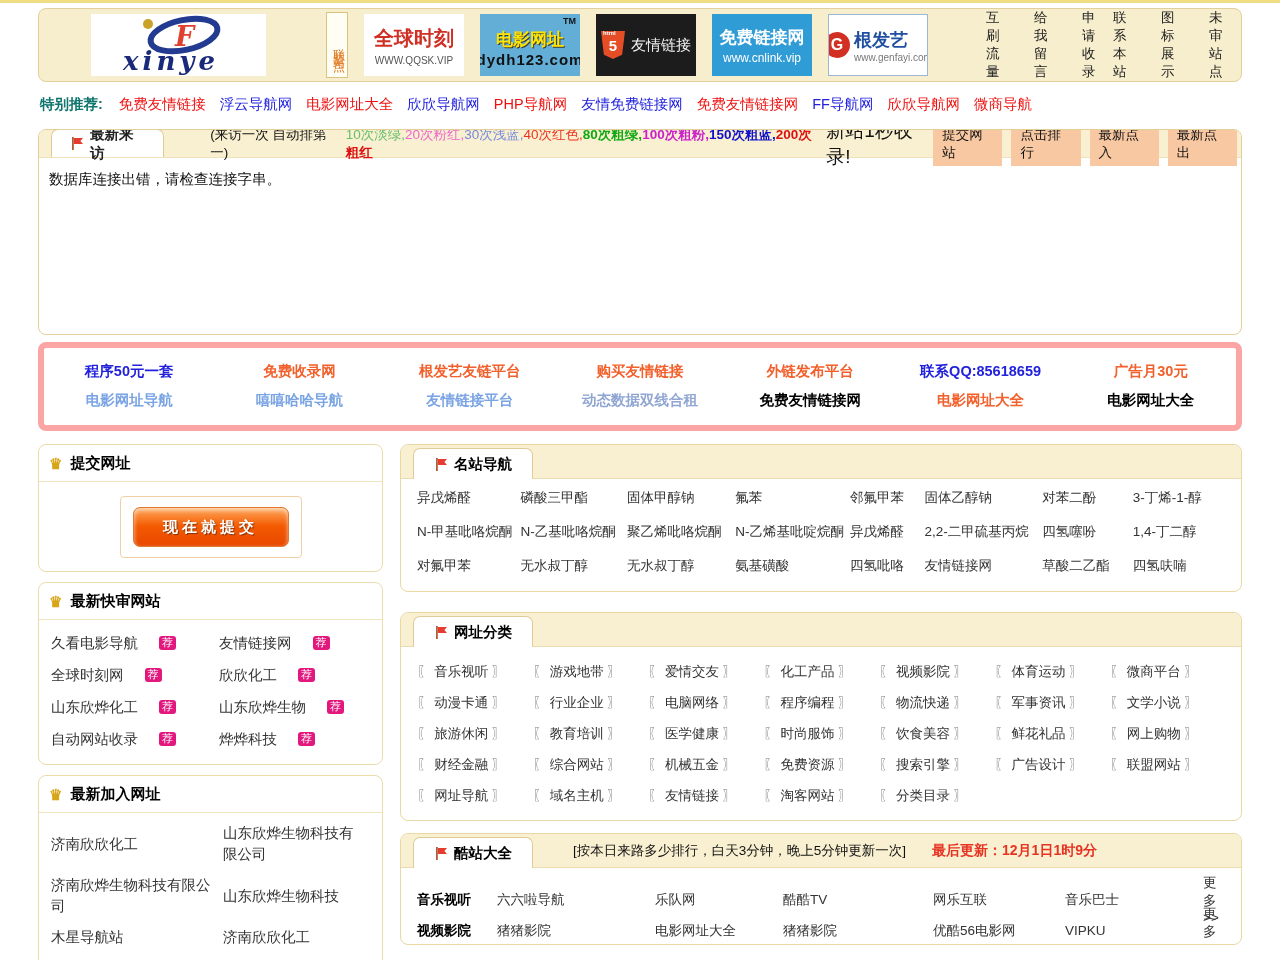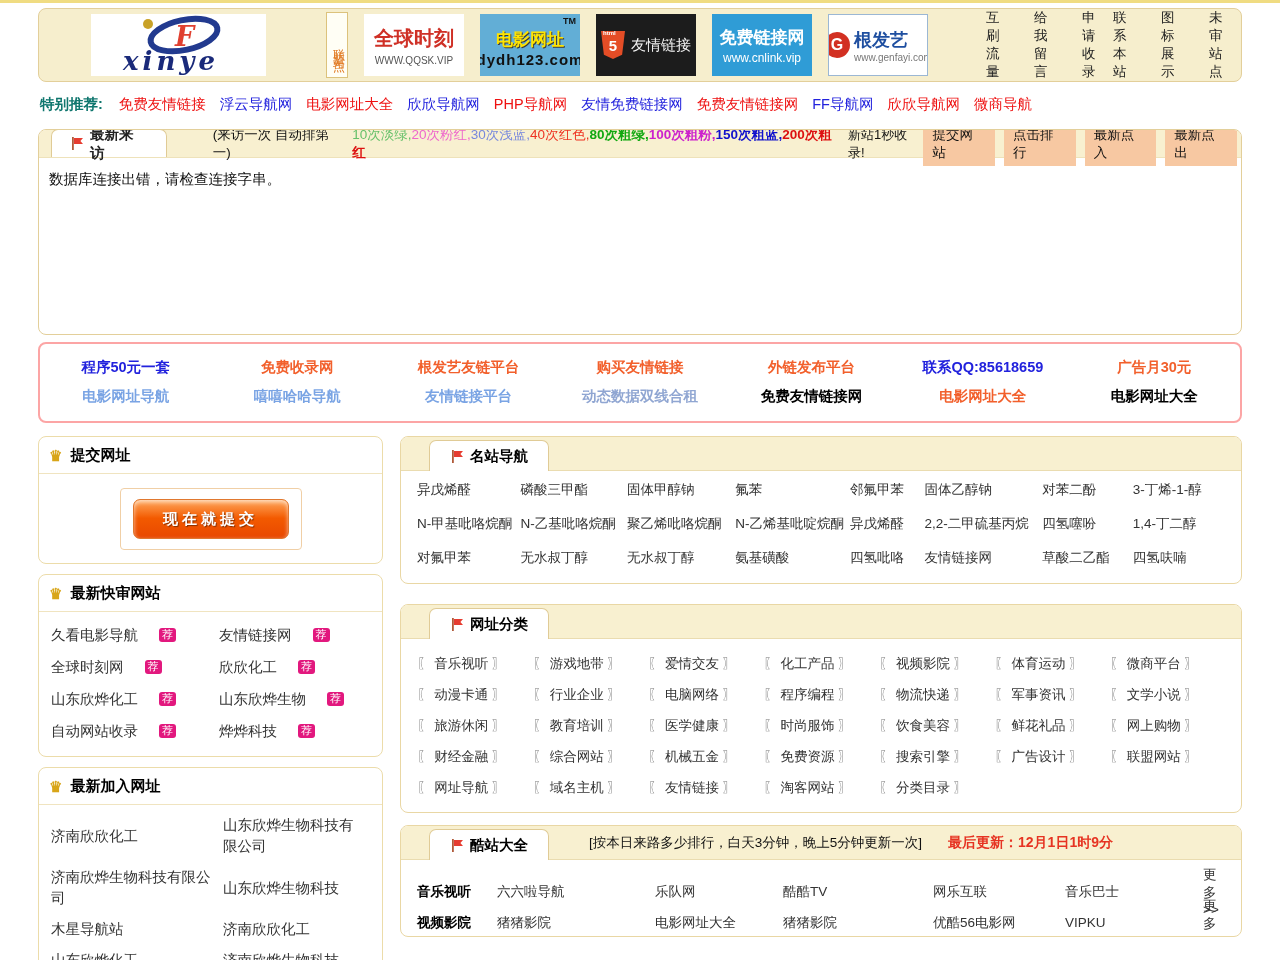--- a/index.html
+++ b/index.html
@@ -53,27 +53,27 @@
   .vbox { margin-top:15px; border:1px solid #e3cf9a; border-radius:8px; height:206px; background:#fff; overflow:hidden; }
   .vbar { height:28px; background:#f8f0d0; display:flex; align-items:center; border-bottom:1px solid #eee2ba; }
   .vtab { background:#fff; border:1px solid #e0cb96; border-bottom:none; border-radius:7px 7px 0 0;
     height:28px; margin-left:12px; padding:0 18px; display:flex; align-items:center; gap:6px;
     font-weight:bold; font-size:14.5px; align-self:flex-end; }
   .vnote { margin-left:46px; font-size:13.5px; color:#111; }
   .vcolors { font-size:13.5px; }
   .lg{color:#66c06a;} .pk{color:#ee66cc;} .lb{color:#7788dd;} .rd{color:#ee3322;}
   .bgc{color:#11a811;font-weight:bold;} .bp{color:#cc22cc;font-weight:bold;}
   .bb{color:#1111cc;font-weight:bold;} .br{color:#dd1111;font-weight:bold;}
-  .vtail { font-size:13px; color:#111; }
+  .vtail { font-size:19px; color:#111; }
   .vbtns { margin-left:auto; margin-right:4px; display:flex; gap:9px; }
   .v-btn { background:#f7c8a2; padding:4px 9px; font-size:13.5px; color:#111; }
   .verror { padding:12px 10px; font-size:14.5px; color:#111; }
 
   
-  .adsbox { margin-top:7px; border:2px solid #fca5a5; border-radius:8px; background:#fff; padding:9px 0 10px; }
+  .adsbox { margin-top:7px; border:6px solid #fca5a5; border-radius:8px; background:#fff; padding:9px 0 10px; }
   .ads-row { display:grid; grid-template-columns:repeat(7,1fr); height:29px; align-items:center; }
   .ads-item { text-align:center; font-size:14.5px; font-weight:bold; white-space:nowrap; }
   .orange{color:#f2602c;} .lblue{color:#7aa4e4;} .gblue{color:#90a6d2;}
   .black{color:#000;font-weight:normal;} .orangeb{color:#f2602c;}
   .ads-row.r2 .ads-item { font-weight:normal; font-weight:bold; }
 
   
   .cols { display:flex; gap:17px; margin-top:13px; align-items:flex-start; }
   .leftcol { width:345px; flex:0 0 auto; }
   .rightcol { width:842px; flex:0 0 auto; }
@@ -93,21 +93,21 @@
 
   .fr-rows { padding:7px 12px 9px; display:grid; grid-template-columns:168px 1fr; }
   .fr-item { height:32px; display:flex; align-items:center; font-size:14.5px; color:#333; gap:21px; white-space:nowrap; }
   .badge { background:#e2187e; color:#fff; font-size:11px; padding:1px 3px 2px; border-radius:3px; line-height:1; }
 
   .lj-rows { padding:5px 12px 6px; display:grid; grid-template-columns:172px 1fr; align-items:center; }
   .lj-item { font-size:14.5px; color:#333; line-height:21px; padding:5px 6px 5px 0; }
 
   .rbox { border:1px solid #e9d7a4; border-radius:8px; background:#fff; overflow:hidden; }
   .rbar { height:34px; background:#f8f0d0; border-bottom:1px solid #eadcb0; display:flex;
-    align-items:flex-end; padding-left:28px; }
+    align-items:flex-end; padding-left:12px; }
   .rtab { background:#fff; border:1px solid #e0cb96; border-bottom:none; border-radius:7px 7px 0 0;
     height:31px; padding:0 20px; display:flex; align-items:center; gap:6px; font-weight:bold;
     font-size:14.5px; margin-bottom:-1px; color:#000; }
   .flagsvg { flex:0 0 auto; }
 
   .ns-body { padding:2px 16px 8px; }
   .ns-row { display:grid; grid-template-columns:12.8% 13.2% 13.4% 14.2% 9.2% 14.6% 11.2% 11.4%; height:34px; align-items:center; }
   .ns-item { font-size:13.5px; color:#333; white-space:nowrap; }
 
   .cat-box { margin-top:20px; }

